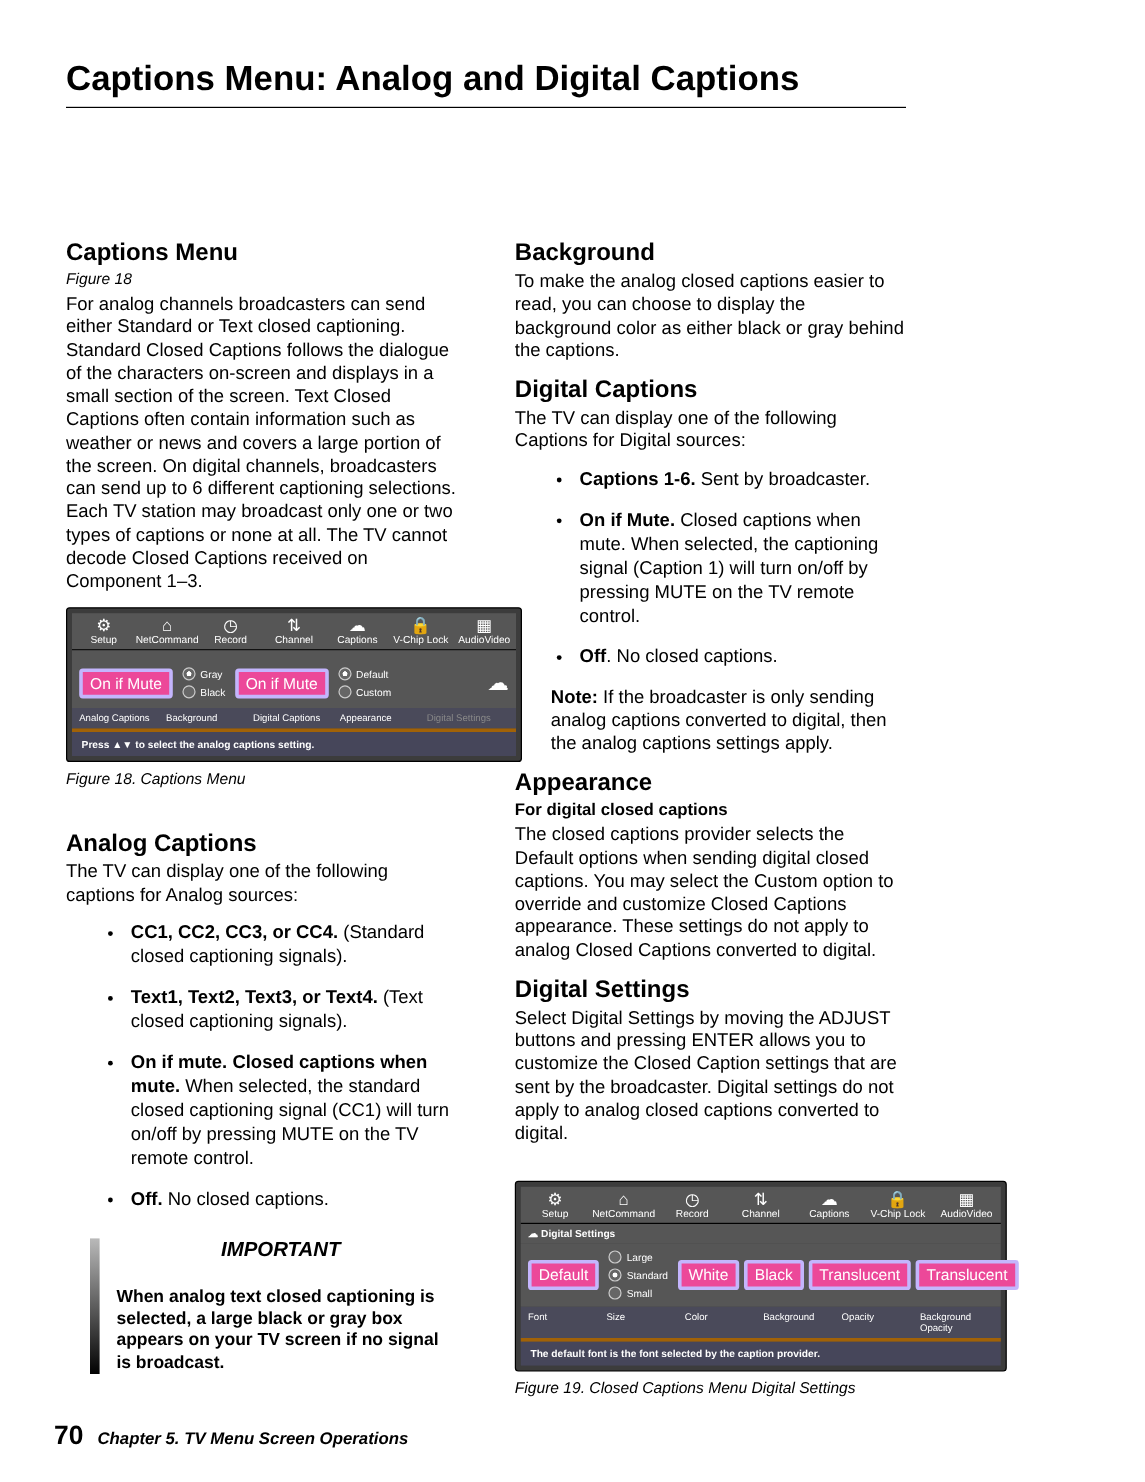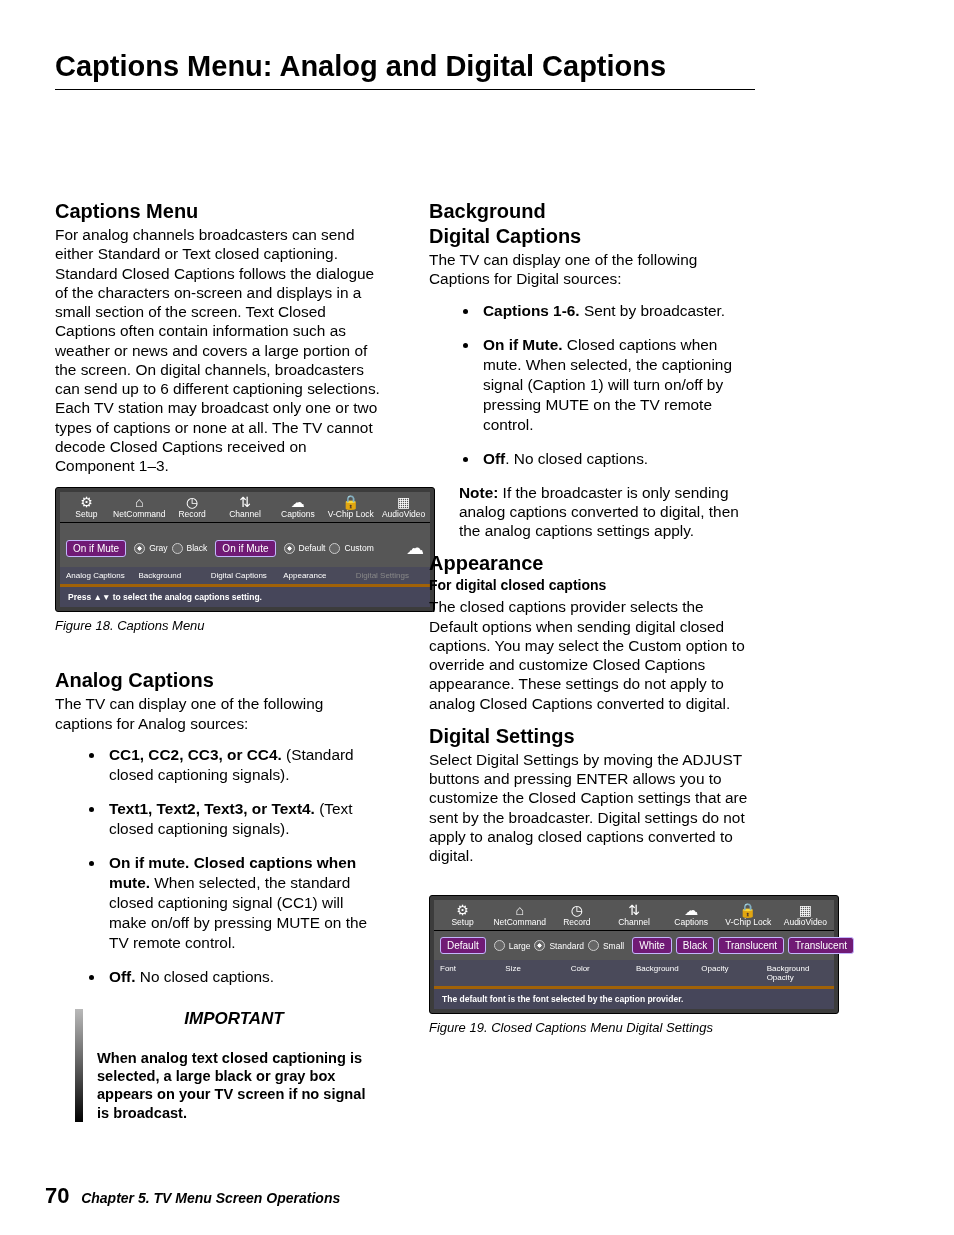--- a/index.html
+++ b/index.html
@@ -15,26 +15,26 @@
   li{font-size:15.4px;line-height:1.3;margin:0 0 14px;padding-left:4px}
   b{font-weight:bold}
   .caption{font-style:italic;font-size:13px;margin-top:6px}
   .sub{font-weight:bold;font-size:14px;margin:0 0 4px}
   
   .menu{background:#3c3c3c;border-radius:3px;color:#fff;font-size:9px;padding:4px;border:1px solid #000}
   .tabs{display:flex;background:#565656;border-bottom:1px solid #000}
   .tab{flex:1;text-align:center;padding:3px 0;font-size:8.5px}
   .tab .ic{font-size:14px;display:block;line-height:14px}
   .row{display:flex;align-items:center;background:#565656;padding:14px 6px 8px;gap:4px}
-  .pill{border:1px solid #c4b5fd;border-radius:3px;padding:2px 6px;font-size:10px;background:#701a75}
+  .pill{border:3px solid #c4b5fd;border-radius:3px;padding:2px 6px;font-size:13px;background:#ec4899}
   .lbls{display:flex;background:#4a4a5a;padding:4px 6px;gap:4px;font-size:8px}
   .lbls span{flex:1}
   .hint{background:#46465a;padding:5px 8px;font-size:8.5px;border-top:3px solid #a16207;font-weight:bold}
   .dim{color:#888}
-  .opt{display:flex;flex-direction:row;gap:4px;margin:0 4px}
+  .opt{display:flex;flex-direction:column;gap:4px;margin:0 4px}
   .rad{display:flex;align-items:center;gap:4px;font-size:8.5px}
   .dot{width:9px;height:9px;border-radius:50%;border:1px solid #ccc;background:#666;display:inline-block}
   .dot.on{background:radial-gradient(circle,#fff 30%,#666 35%)}
   
   .impbox{border-left:8px solid;border-image:linear-gradient(#bbb,#000) 1;padding-left:14px;margin:22px 10px 0 20px}
   .impbox h3{text-align:center;font-style:italic;font-weight:bold;font-size:17px;margin:0 0 20px}
   .impbox p{font-weight:bold;font-size:14.6px}
   .footer{position:absolute;bottom:26px;left:45px;font-size:14px}
   .footer b{font-size:22px;font-style:normal}
   .footer i{font-style:italic;font-weight:bold}
@@ -45,20 +45,21 @@
 <body>
 
 <div class="page">
   <h1>Captions Menu: Analog and Digital Captions</h1>
   <hr class="hr">
 
   <div class="cols">
 
     <div class="col">
       <h2>Captions Menu</h2>
+      <span class="figref">Figure 18</span>
       <p>For analog channels broadcasters can send either Standard or Text closed captioning.  Standard Closed Captions follows the dialogue of the characters on-screen and displays in a small section of the screen.  Text Closed Captions often contain information such as weather or news and covers a large portion of the screen.  On digital channels, broadcasters can send up to 6 different captioning selections.   Each TV station may broadcast only one or two types of captions or none at all.  The TV cannot decode Closed Captions received on Component 1–3.</p>
 
       <div class="menu" style="width:370px">
         <div class="tabs">
           <div class="tab"><span class="ic">⚙</span><span>Setup</span></div>
           <div class="tab"><span class="ic">⌂</span><span>NetCommand</span></div>
           <div class="tab"><span class="ic">◷</span><span>Record</span></div>
           <div class="tab"><span class="ic">⇅</span><span>Channel</span></div>
           <div class="tab"><span class="ic">☁</span><span>Captions</span></div>
           <div class="tab"><span class="ic">🔒</span><span>V-Chip Lock</span></div>
@@ -100,32 +101,33 @@
       </div>
       <div class="caption">Figure 18. Captions Menu</div>
 
       <div class="sp"></div>
 
       <h2>Analog Captions</h2>
       <p>The TV can display one of the following captions for Analog sources:</p>
       <ul>
         <li><b>CC1, CC2, CC3, or CC4.</b><span> (Standard closed captioning signals).</span></li>
         <li><b>Text1, Text2, Text3, or Text4.</b><span> (Text closed captioning signals).</span></li>
-        <li><b>On if mute.  Closed captions when mute.</b><span>  When selected, the standard closed captioning signal (CC1) will make on/off by pressing MUTE on the TV remote control.</span></li>
+        <li><b>On if mute.  Closed captions when mute.</b><span>  When selected, the standard closed captioning signal (CC1) will turn on/off by pressing MUTE on the TV remote control.</span></li>
         <li><b>Off.</b><span> No closed captions.</span></li>
       </ul>
 
       <div class="impbox">
         <h3>IMPORTANT</h3>
         <p>When analog text closed captioning is selected, a large black or gray box appears on your TV screen if no signal is broadcast.</p>
       </div>
     </div>
 
     <div class="col">
       <h2>Background</h2>
+      <p>To make the analog closed captions easier to read, you can choose to display the background color as either black or gray behind the captions.</p>
 
       <h2>Digital Captions</h2>
       <p>The TV can display one of the following Captions for Digital sources:</p>
       <ul class="nolast">
         <li><b>Captions 1-6.</b><span>  Sent by broadcaster.</span></li>
         <li><b>On if Mute.</b><span>  Closed captions when mute.  When selected, the captioning signal (Caption 1) will turn on/off by pressing MUTE on the TV remote control.</span></li>
         <li><b>Off</b><span>. No closed captions.</span></li>
       </ul>
       <p style="margin-left:30px"><b>Note:</b><span>  If the broadcaster is only sending analog captions converted to digital, then the analog captions settings apply.</span></p>
 
@@ -141,20 +143,21 @@
       <div class="menu" style="width:400px">
         <div class="tabs">
           <div class="tab"><span class="ic">⚙</span><span>Setup</span></div>
           <div class="tab"><span class="ic">⌂</span><span>NetCommand</span></div>
           <div class="tab"><span class="ic">◷</span><span>Record</span></div>
           <div class="tab"><span class="ic">⇅</span><span>Channel</span></div>
           <div class="tab"><span class="ic">☁</span><span>Captions</span></div>
           <div class="tab"><span class="ic">🔒</span><span>V-Chip Lock</span></div>
           <div class="tab"><span class="ic">▦</span><span>AudioVideo</span></div>
         </div>
+        <div style="background:#565656;padding:3px 6px;font-size:8.5px;font-weight:bold">☁ <span>Digital Settings</span></div>
         <div class="row" style="padding:6px">
           <span class="pill">Default</span>
           <div class="opt">
             <span class="rad">
                 <span class="dot"></span>
                 <span>Large</span>
               </span>
             <span class="rad">
                 <span class="dot on"></span>
                 <span>Standard</span>

